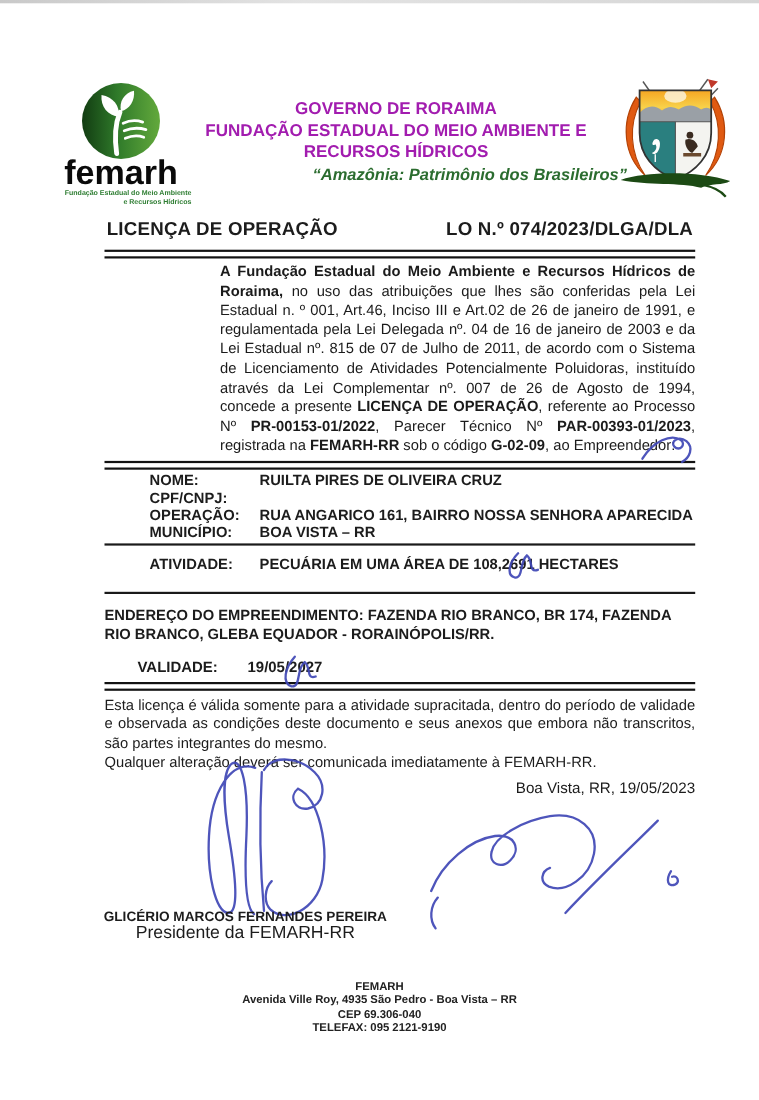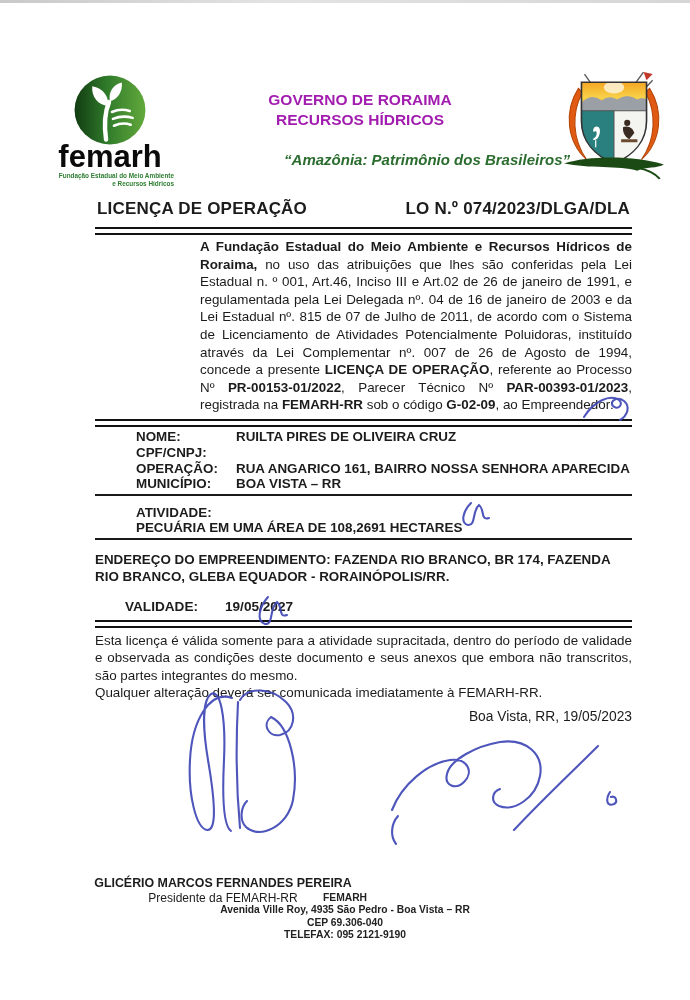--- a/index.html
+++ b/index.html
@@ -30,41 +30,41 @@
   .grant{position:absolute;left:200px;top:238px;width:432px;
     font-size:13.4px;line-height:17.6px;text-align:justify;color:#1b1b1b;}
   .grant .b{font-weight:700;}
   
   .holder{position:absolute;left:100px;top:429px;width:532px;
     font-size:13.4px;font-weight:700;line-height:15.8px;}
   .kv-row{display:flex;padding-left:36px;}
   .kv-label{width:100px;flex:none;}
   .kv-value{flex:1;}
   .activity-row{position:absolute;left:100px;top:505px;width:532px;
-    font-size:13.4px;font-weight:700;flex-direction:column;}
+    font-size:13.4px;font-weight:700;}
   .validity-row{position:absolute;left:89px;top:599px;width:532px;
     font-size:13.6px;font-weight:700;}
   .enterprise{position:absolute;left:95px;top:551px;width:537px;
     font-size:13.4px;font-weight:700;line-height:17px;}
   
   .terms{position:absolute;left:95px;top:632px;width:537px;
     font-size:13.4px;line-height:17.4px;}
   .terms p{margin:0;}
   .terms p:first-child{text-align:justify;}
   .place-date{position:absolute;left:95px;top:709px;width:537px;
     text-align:right;font-size:13.8px;}
   
   .ink{position:absolute;left:0;top:0;width:690px;height:1000px;pointer-events:none;}
   .ink path{stroke:var(--ink-blue);fill:none;stroke-width:2.1;stroke-linecap:round;opacity:.92;}
   
-  .sig-block{position:absolute;top:876px;text-align:center;}
+  .sig-block{position:absolute;top:826px;text-align:center;}
   .sig-left{left:88px;width:270px;}
   .sig-right{left:390px;width:240px;}
   .sig-name{font-size:12.4px;font-weight:700;line-height:14px;}
-  .sig-role{font-size:12px;line-height:15px;margin-top:1px;}
+  .sig-role{font-size:16px;line-height:15px;margin-top:1px;}
   
   .footer{position:absolute;left:0;top:892px;width:690px;text-align:center;
     font-size:10.3px;font-weight:700;line-height:12.3px;color:#222;}
 </style>
 </head>
 <body>
 
 <div class="page">
   <div class="scan-edge"></div>
 
@@ -89,20 +89,21 @@
     </svg>
     <div class="logo-wordmark">femarh</div>
     <div class="logo-tagline">
       <div>Fundação Estadual do Meio Ambiente</div>
       <div>e Recursos Hídricos</div>
     </div>
   </div>
 
   <div class="org-block">
     <div>GOVERNO DE RORAIMA</div>
+    <div>FUNDAÇÃO ESTADUAL DO MEIO AMBIENTE E</div>
     <div>RECURSOS HÍDRICOS</div>
   </div>
   <div class="motto">“Amazônia: Patrimônio dos Brasileiros”</div>
 
   <div class="coat-wrap">
     <svg width="112" height="120" viewBox="0 0 110 118">
       <g stroke="#555" stroke-width="1.3">
         <line x1="26" y1="6" x2="40" y2="26"></line>
         <line x1="84" y1="4" x2="68" y2="26"></line>
         <line x1="93" y1="12" x2="74" y2="32"></line>

